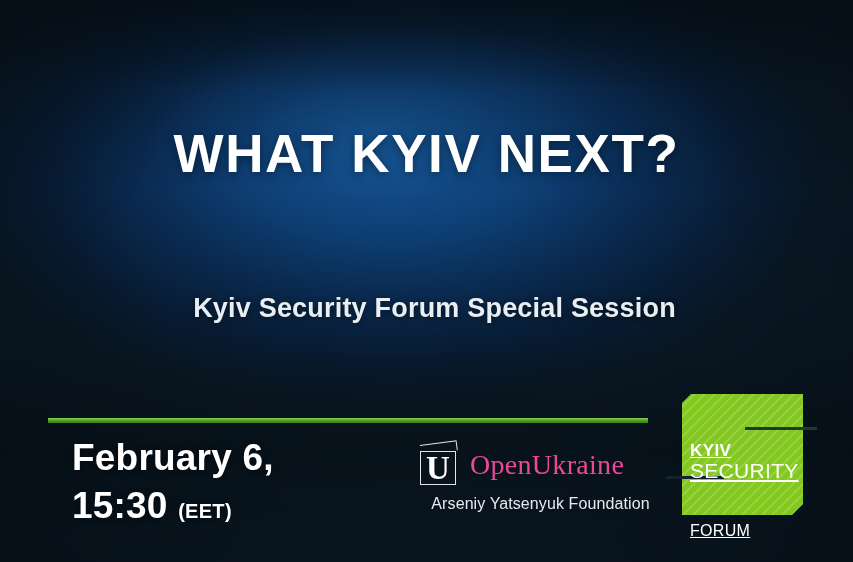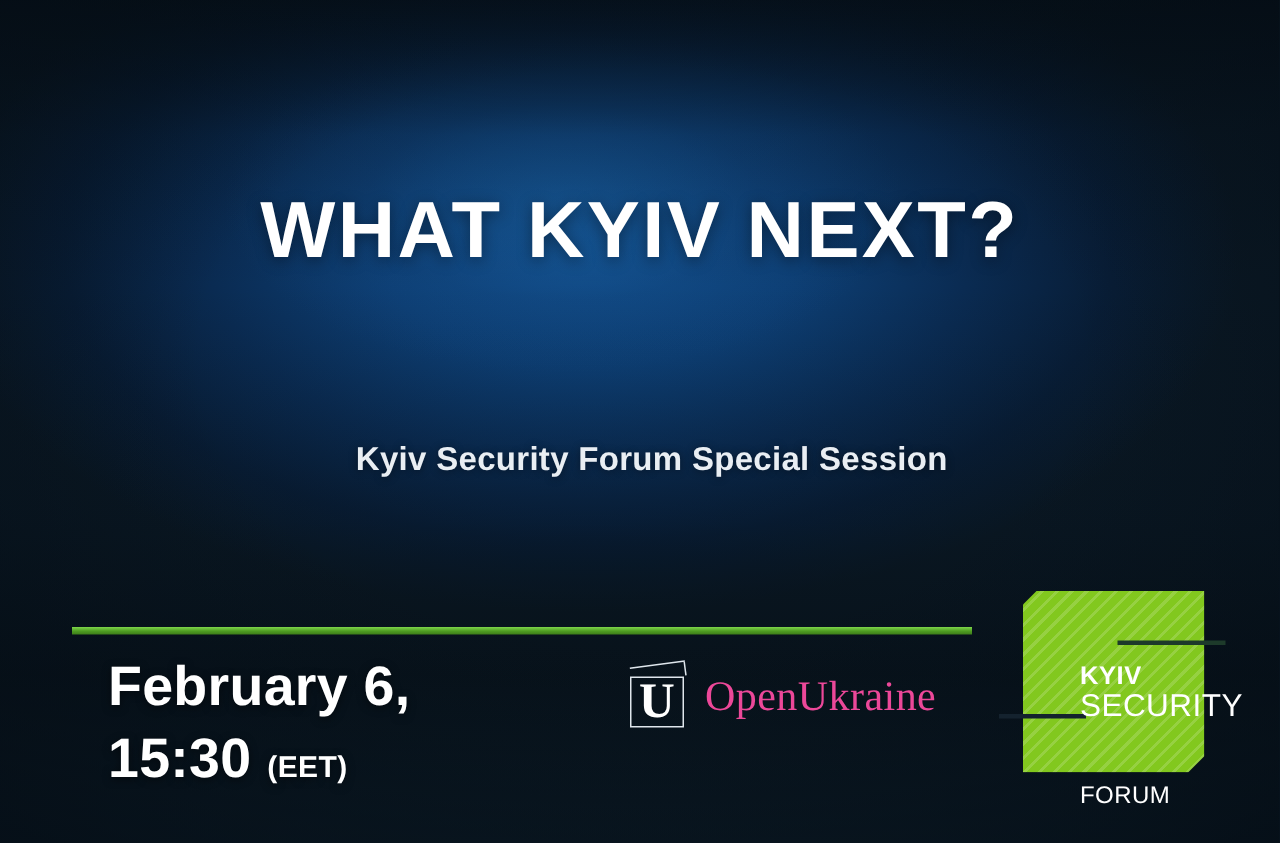--- a/index.html
+++ b/index.html
@@ -55,21 +55,21 @@
     letter-spacing:1.6px;
     text-shadow:0 2px 10px rgba(0,0,0,0.40);
     white-space:nowrap;
     transform:scaleX(1.0);
   }
 
   .subtitle{
     position:absolute; left:16px; right:0; top:293px;
     text-align:center;
     color:#e9eef3;
-    font-size:22px;
+    font-size:27px;
     font-weight:700;
     letter-spacing:0.2px;
     text-shadow:0 1px 6px rgba(0,0,0,0.45);
     z-index:5;
   }
 
   
   .divider{
     position:absolute;
     left:48px; top:418px;
@@ -195,23 +195,24 @@
     background:#1d3a2a;
   }
   .ksf-bar-left{
     position:absolute;
     left:-16px; top:82px;
     width:58px; height:3px;
     background:#14222e;
   }
   .ksf-text{
     position:absolute;
-    left:38px; top:47px;
+    left:8px; top:47px;
     color:#ffffff;
     line-height:20px;
+    text-decoration:underline;
   }
   .ksf-text .l1{ display:block; font-size:17px; font-weight:700; letter-spacing:0.4px; }
   .ksf-text .l2{ display:block; font-size:21px; font-weight:400; letter-spacing:0.3px; }
   .ksf-text .l3{ display:block; font-size:16px; font-weight:400; letter-spacing:0.3px;margin-top:40px; }
 </style>
 </head>
 <body>
 
 <div class="poster">
 
@@ -236,20 +237,21 @@
 
   <div class="ou-logo">
     <div class="ou-top">
       <div class="ou-mark">
         <div class="flap"></div>
         <div class="box"></div>
         <div class="u">U</div>
       </div>
       <div class="ou-name">OpenUkraine</div>
     </div>
+    <div class="ou-sub">Arseniy Yatsenyuk Foundation</div>
   </div>
 
   <div class="ksf">
     <div class="ksf-square"></div>
     <div class="ksf-bar-top"></div>
     <div class="ksf-bar-left"></div>
     <div class="ksf-text">
       <span class="l1">KYIV</span>
       <span class="l2">SECURITY</span>
       <span class="l3">FORUM</span>

